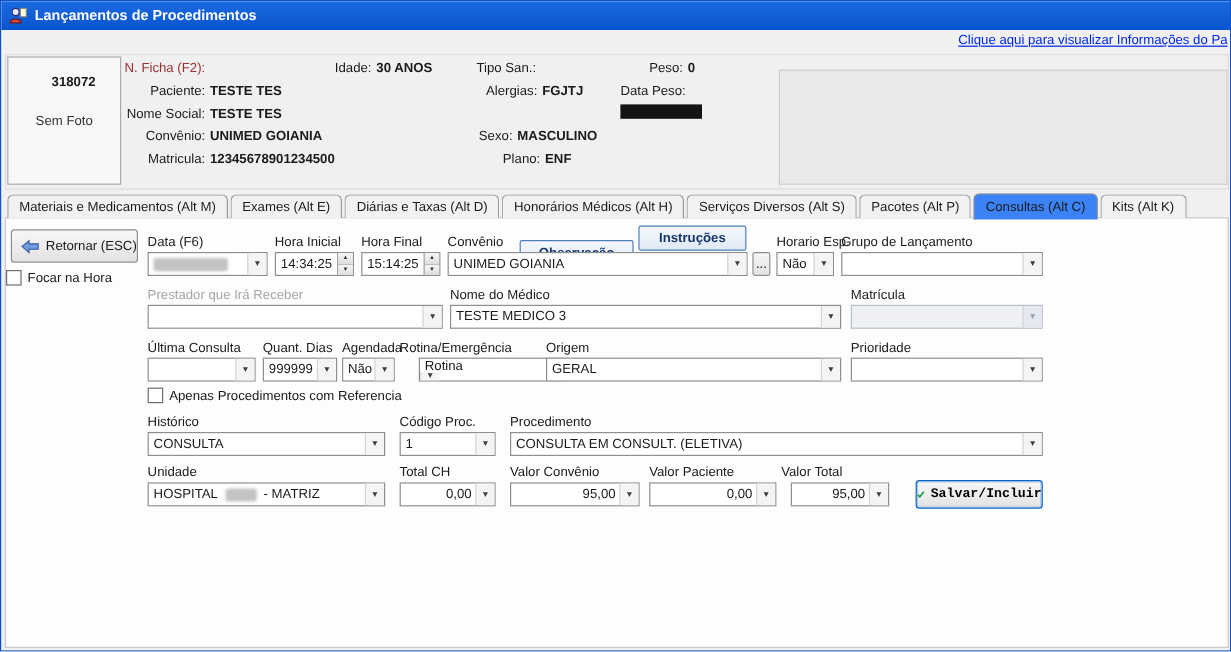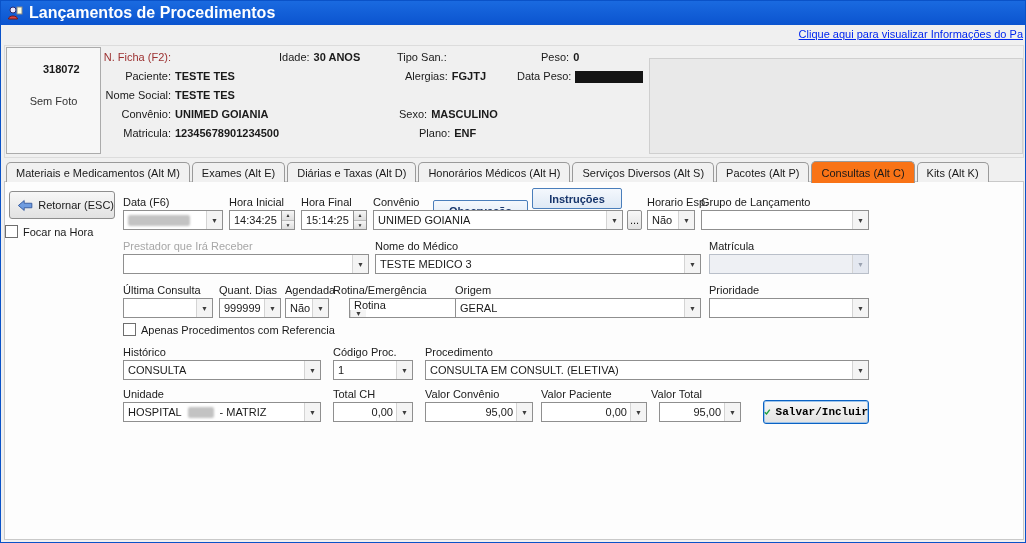--- a/index.html
+++ b/index.html
@@ -3,21 +3,21 @@
 <meta charset="utf-8">
 <style>
   * { margin:0; padding:0; box-sizing:border-box; }
   html,body { background:#d8d8d8; }
   body { font-family:"Liberation Sans", sans-serif; font-size:11px; color:#1a1a1a; }
   #window { position:relative; width:1026px; height:543px; background:#f0f0f0; border:1px solid #0a52c8; overflow:hidden; }
 
   
   .titlebar { position:absolute; left:0; top:0; width:100%; height:24px;
     background:linear-gradient(#1a6ae0,#0b54cf); display:flex; align-items:center; padding:0 6px; }
-  .titlebar .ttl { color:#fff; font-size:16px; font-weight:bold; margin-left:6px; }
+  .titlebar .ttl { color:#fff; font-size:12px; font-weight:bold; margin-left:6px; }
 
   .toplink { position:absolute; top:27px; right:2px; color:#0026ee; text-decoration:underline; font-size:11px; white-space:nowrap; cursor:pointer; }
 
   
   .patient-panel { position:absolute; left:3px; top:44px; width:1020px; height:113px; background:#f0f0f0; border:1px solid #dcdcdc; }
   .photo-box { position:absolute; left:5px; top:46px; width:95px; height:107px; background:#f7f7f7; border:1px solid #ababab; display:flex; align-items:center; justify-content:center; color:#333; }
   .prow { position:absolute; display:flex; white-space:nowrap; }
   .plabel { display:inline-block; width:132px; text-align:right; }
   .pval  { margin-left:4px; font-weight:bold; }
   .pfree { position:absolute; display:flex; gap:4px; white-space:nowrap; }
@@ -27,21 +27,21 @@
 
   
   .redact-black { display:inline-block; width:68px; height:12px; background:#141414; margin-top:1px; }
   .redact-blur  { display:inline-block; width:62px; height:11px; background:#c3c3c3; filter:blur(1.3px); border-radius:2px; }
   .redact-blur.small { width:26px; }
 
   
   .tabs { position:absolute; left:5px; top:159px; height:22px; display:flex; align-items:flex-end; }
   .tab { height:20px; display:flex; align-items:center; padding:0 9px; background:#f1f1f1;
     border:1px solid #9a9a9a; border-bottom:none; border-radius:5px 5px 0 0; margin-right:2px; white-space:nowrap; cursor:pointer; position:relative; z-index:1; }
-  .tab.active { height:22px; background:#f97316; z-index:3; margin-bottom:-1px; font-weight:normal; }
+  .tab.active { height:22px; background:#3b82f6; z-index:3; margin-bottom:-1px; font-weight:normal; }
 
   .content-panel { position:absolute; left:3px; top:180px; width:1020px; height:359px; background:#fdfdfd; border:1px solid #c9c9c9; }
 
   
   .lbl { position:absolute; white-space:nowrap; color:#202020; }
   .lbl.dim { color:#a7a7a7; }
   .combo { position:absolute; height:20px; background:#fff; border:1px solid #8f8f8f; display:flex; align-items:stretch; cursor:default; }
   .combo .val { flex:1; display:flex; align-items:center; padding:0 4px; overflow:hidden; white-space:nowrap; }
   .combo .val.num { justify-content:flex-end; padding-right:3px; }
   .combo .arr { width:16px; display:flex; align-items:center; justify-content:center; font-size:7px; color:#3c3c3c; background:#f4f4f4; border-left:1px solid #d4d4d4; cursor:pointer; }
@@ -114,21 +114,21 @@
     <span class="pv"></span>
   </div>
   <div class="pfree" style="left:540px; top:50px;">
     <span>Peso:</span>
     <span class="pv">0</span>
   </div>
   <div class="pfree" style="left:404px; top:69px;">
     <span>Alergias:</span>
     <span class="pv">FGJTJ</span>
   </div>
-  <div class="pfree" style="left:516px; top:69px;">
+  <div class="pfree" style="left:516px; top:69px;flex-direction:column;">
     <span>Data Peso:</span>
     <span class="redact-black"></span>
   </div>
   <div class="pfree" style="left:398px; top:107px;">
     <span>Sexo:</span>
     <span class="pv">MASCULINO</span>
   </div>
   <div class="pfree" style="left:418px; top:126px;">
     <span>Plano:</span>
     <span class="pv">ENF</span>

